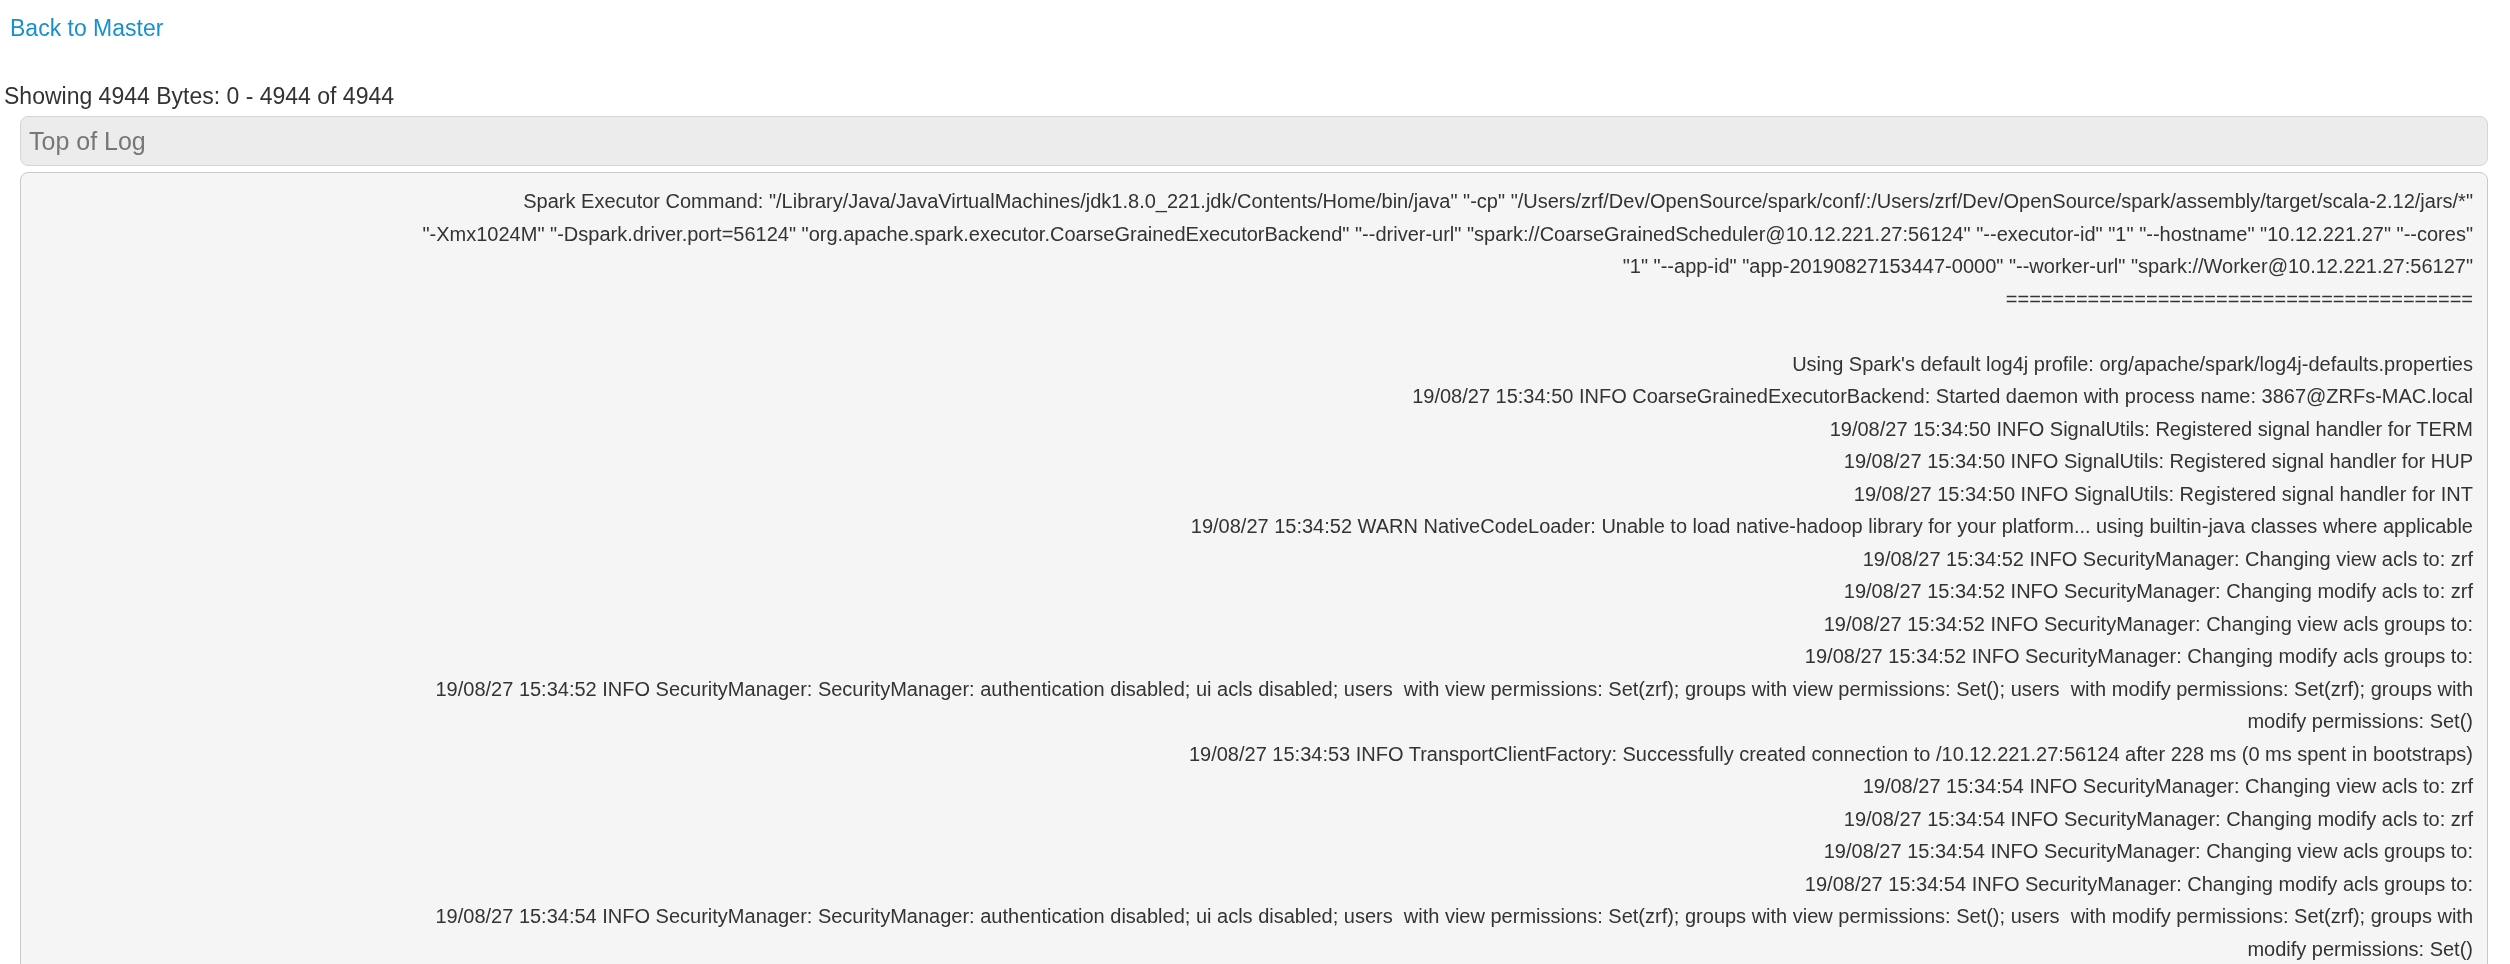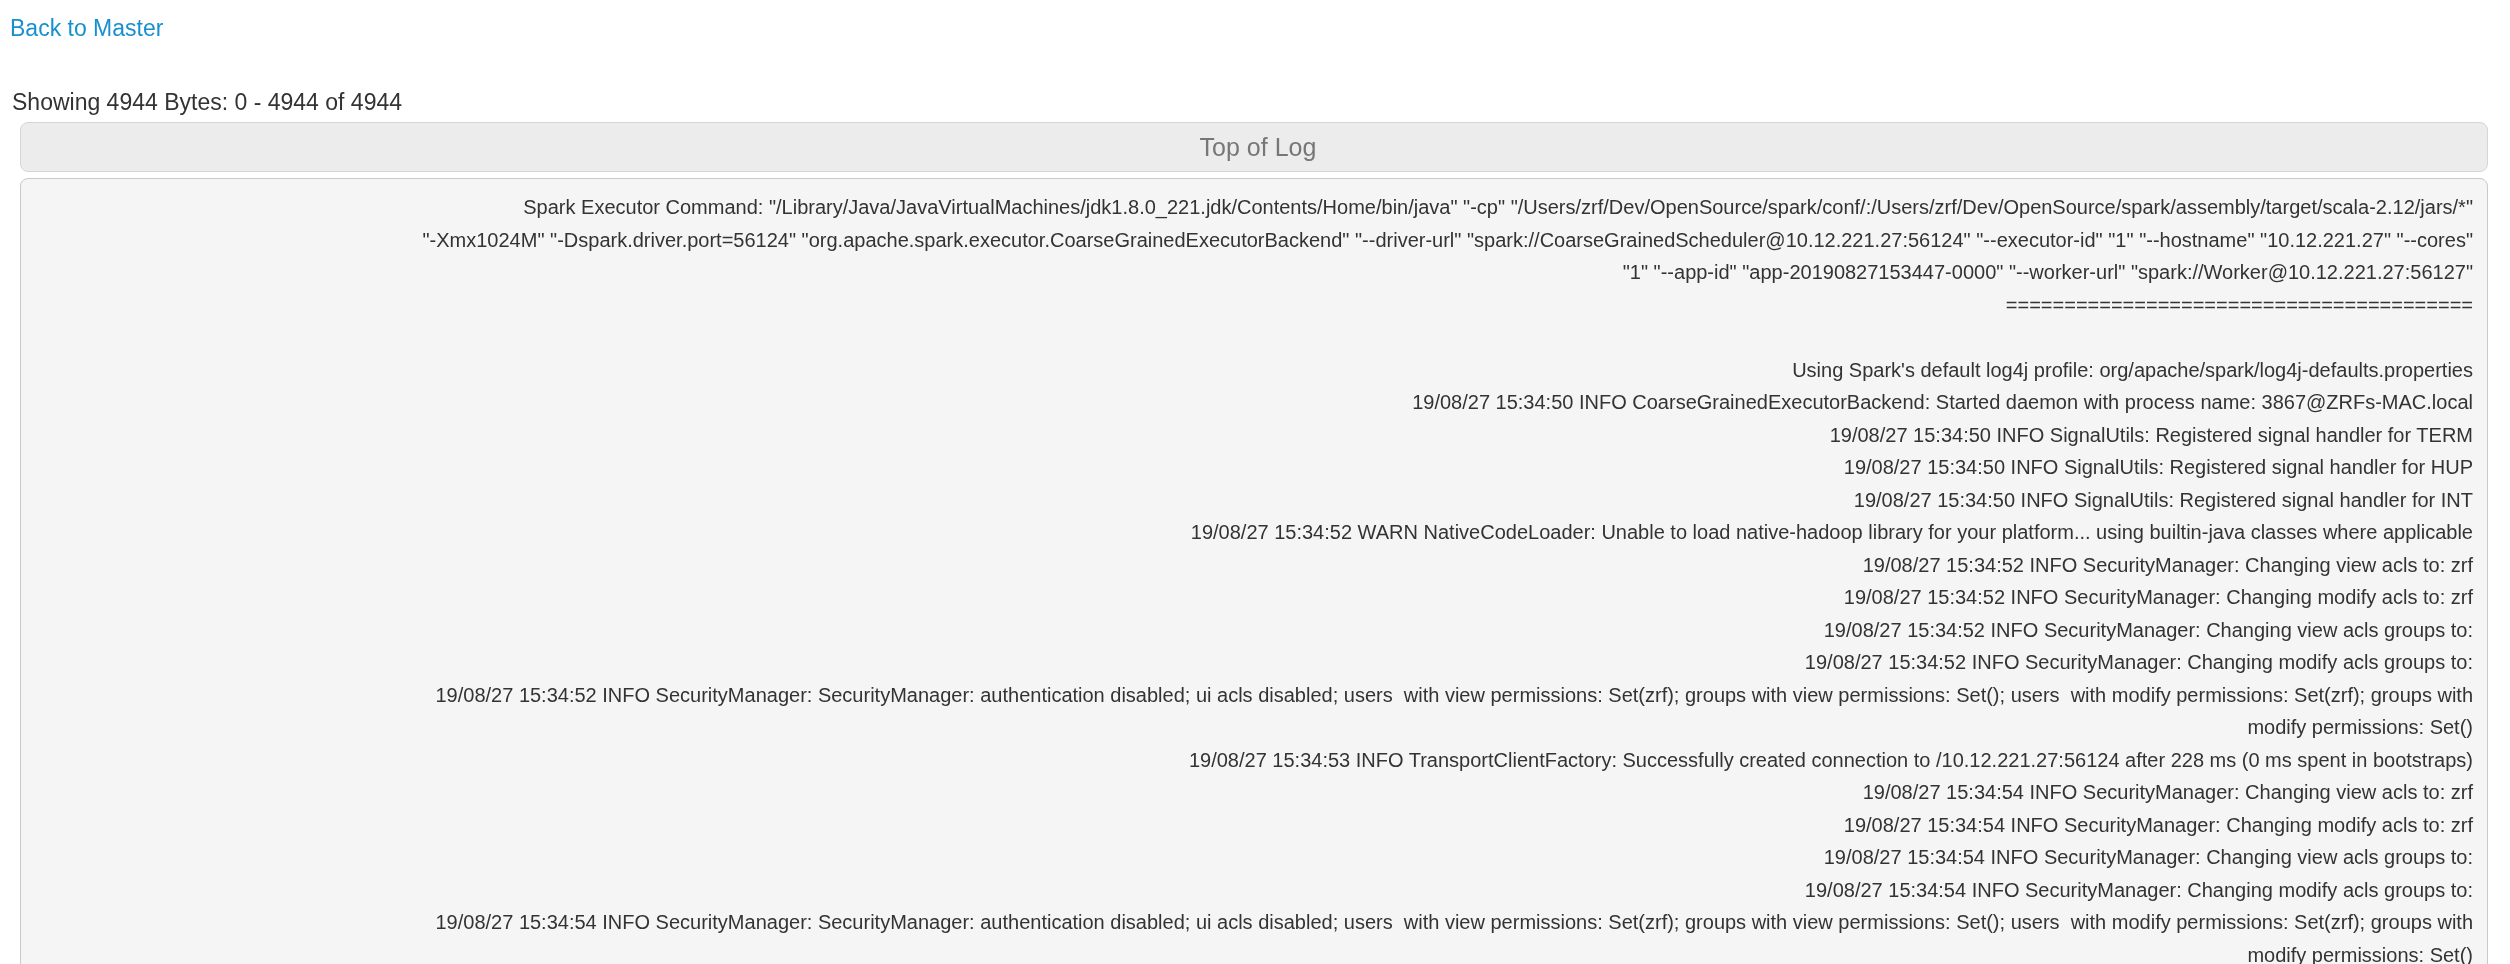--- a/index.html
+++ b/index.html
@@ -7,39 +7,38 @@
     padding: 0;
     background: #ffffff;
     width: 2510px;
     height: 964px;
     overflow: hidden;
     font-family: "Liberation Sans", sans-serif;
     color: #333333;
   }
   a.back-link {
     display: inline-block;
-    margin: 14px 0 10px 10px;
+    margin: 14px 0 4px 10px;
     font-size: 23px;
     line-height: 28px;
     color: #1790d0;
     text-decoration: none;
     cursor: pointer;
   }
   .byte-info {
-    margin: 36px 0 0 12px;
+    margin: 36px 0 0 4px;
     font-size: 23px;
     line-height: 28px;
     color: #333333;
   }
   .log-header-bar {
     box-sizing: border-box;
     margin: 6px 22px 0 20px;
     height: 50px;
     line-height: 48px;
-    text-align: center;
     font-size: 25px;
     color: #777777;
     background: #ececec;
     border: 1px solid #d6d6d6;
     border-radius: 8px;
     padding-left: 8px;
   }
   .log-box {
     box-sizing: border-box;
     margin: 6px 22px 0 20px;

